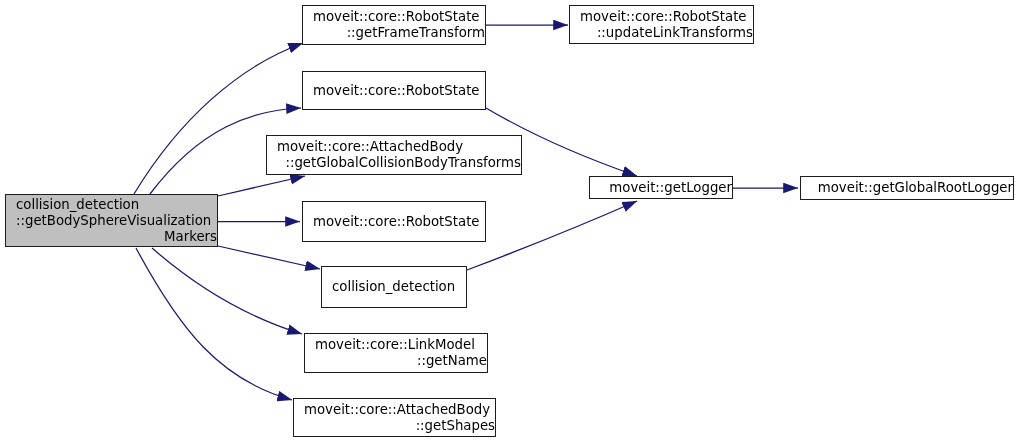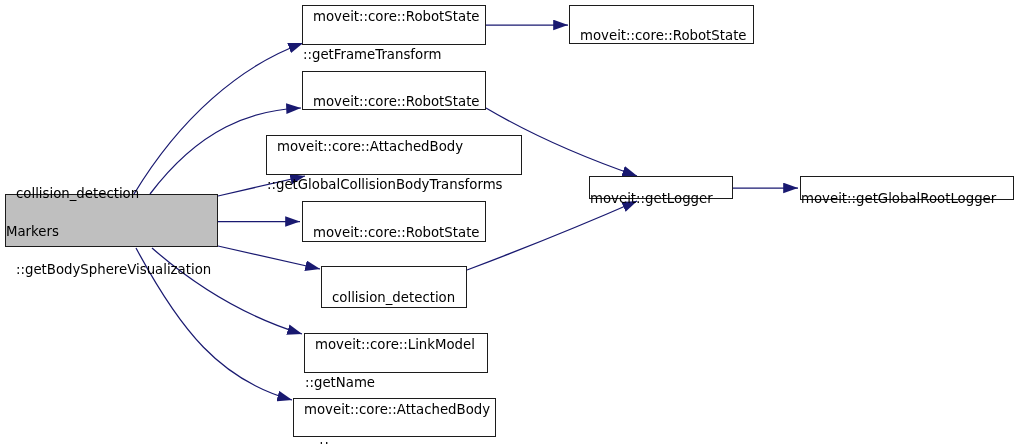--- a/index.html
+++ b/index.html
@@ -31,28 +31,27 @@
   }
   .node.highlight {
     background: #bfbfbf;
     cursor: default;
   }
   .node .line {
     line-height: 16px;
     white-space: pre;
     width: 100%;
     box-sizing: border-box;
-    margin-top: 22px;
   }
   .node .line.left {
     text-align: left;
     padding-left: 10px;
   }
   .node .line.center {
-    text-align: left;
+    text-align: right;
   }
 </style>
 </head>
 <body>
 
 <div id="graph">
   <svg id="edge-layer" xmlns="http://www.w3.org/2000/svg" width="1020" height="444" viewBox="0 0 1020 444">
     <defs>
       <marker id="arrow" viewBox="0 0 14 10" refX="13.8" refY="5" markerWidth="15" markerHeight="11" orient="auto" markerUnits="userSpaceOnUse">
         <path d="M0,0 L14,5 L0,10 z" fill="#191970"></path>
@@ -67,50 +66,51 @@
         <path d="M152,248 C200,290 250,318 302,334" stroke="#191970" stroke-width="1.25" marker-end="url(#arrow)"></path>
         <path d="M136,248 C180,330 220,380 292,400" stroke="#191970" stroke-width="1.25" marker-end="url(#arrow)"></path>
         <path d="M486,25 L568,25" stroke="#191970" stroke-width="1.25" marker-end="url(#arrow)"></path>
         <path d="M486,108 C530,134 585,158 637,176" stroke="#191970" stroke-width="1.25" marker-end="url(#arrow)"></path>
         <path d="M467,270 C520,250 580,226 637,201" stroke="#191970" stroke-width="1.25" marker-end="url(#arrow)"></path>
         <path d="M733,188 L798,188" stroke="#191970" stroke-width="1.25" marker-end="url(#arrow)"></path>
       </g>
   </svg>
 <div class="node highlight" style="left: 5px; top: 194px; width: 213px; height: 53px;">
       <div class="line left">collision_detection</div>
+      <div class="line left">::getBodySphereVisualization</div>
       <div class="line center">Markers</div>
-      <div class="line left">::getBodySphereVisualization</div>
     </div>
     <div class="node" style="left: 302px; top: 5px; width: 184px; height: 40px;">
       <div class="line left">moveit::core::RobotState</div>
       <div class="line center">::getFrameTransform</div>
     </div>
     <div class="node" style="left: 569px; top: 5px; width: 185px; height: 39px;">
       <div class="line left">moveit::core::RobotState</div>
+      <div class="line center">::updateLinkTransforms</div>
     </div>
     <div class="node" style="left: 302px; top: 71px; width: 184px; height: 39px;">
       <div class="line left">moveit::core::RobotState</div>
     </div>
     <div class="node" style="left: 266px; top: 135px; width: 256px; height: 40px;">
       <div class="line left">moveit::core::AttachedBody</div>
       <div class="line center">::getGlobalCollisionBodyTransforms</div>
     </div>
     <div class="node" style="left: 302px; top: 201px; width: 184px; height: 41px;">
       <div class="line left">moveit::core::RobotState</div>
     </div>
     <div class="node" style="left: 321px; top: 266px; width: 146px; height: 42px;">
       <div class="line left">collision_detection</div>
     </div>
     <div class="node" style="left: 304px; top: 333px; width: 184px; height: 40px;">
       <div class="line left">moveit::core::LinkModel</div>
       <div class="line center">::getName</div>
     </div>
     <div class="node" style="left: 293px; top: 398px; width: 203px; height: 39px;">
       <div class="line left">moveit::core::AttachedBody</div>
-      <div class="line center">::getLogger</div>
+      <div class="line center">::getShapes</div>
     </div>
     <div class="node" style="left: 800px; top: 176px; width: 214px; height: 24px;">
       <div class="line center">moveit::getGlobalRootLogger</div>
     </div>
     <div class="node" style="left: 589px; top: 176px; width: 144px; height: 23px;">
       <div class="line center">moveit::getLogger</div>
     </div>
   </div>
 
 </body></html>

